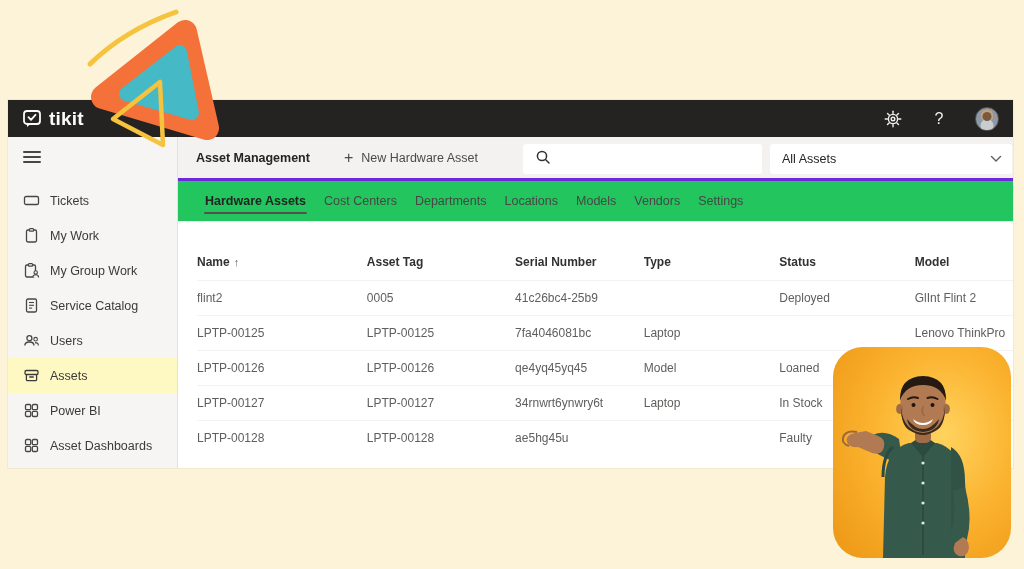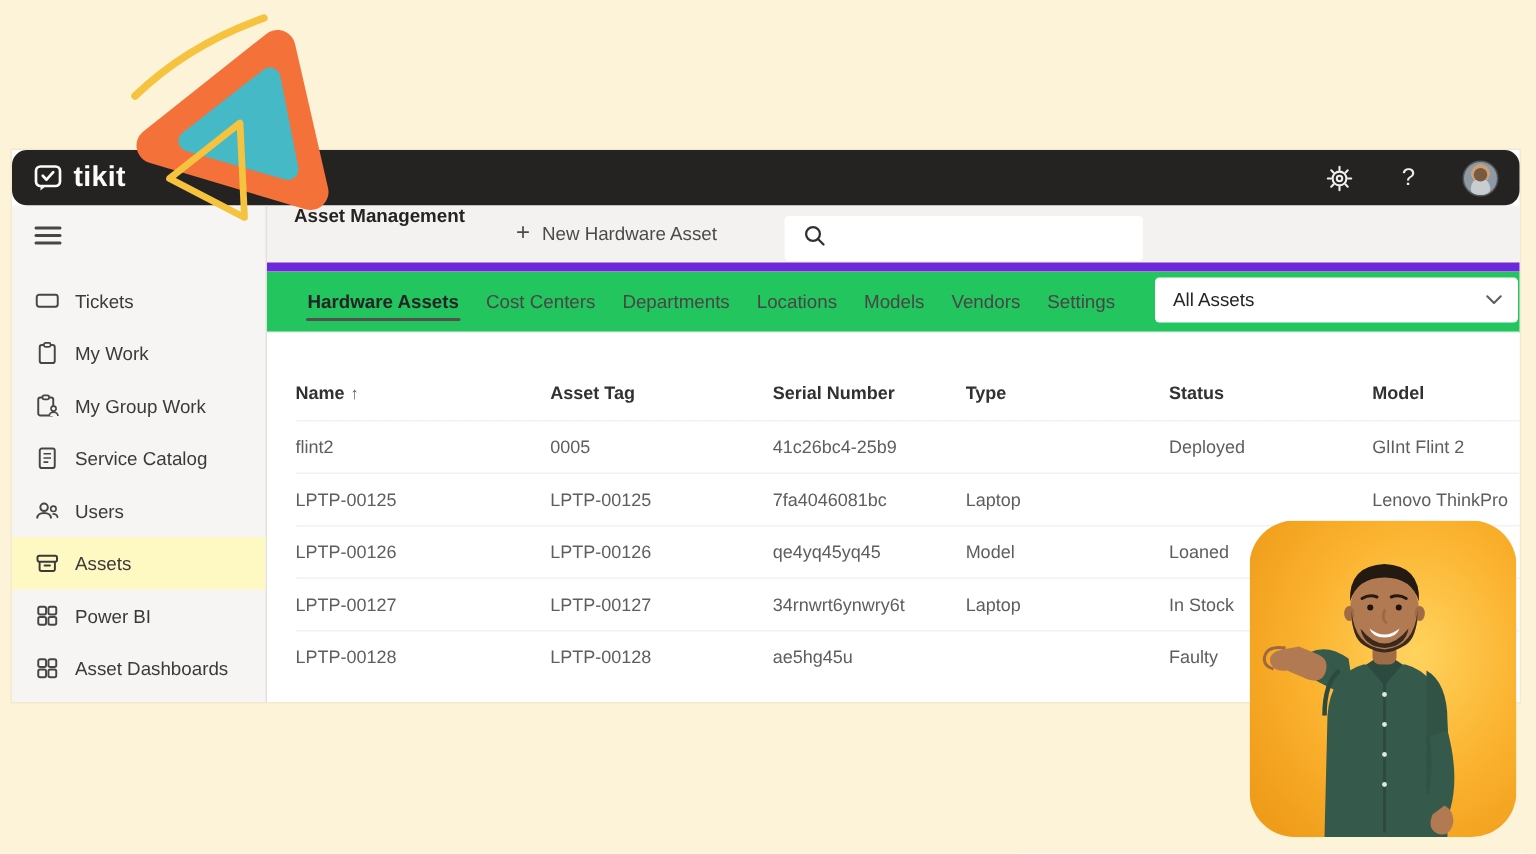--- a/index.html
+++ b/index.html
@@ -3,21 +3,21 @@
 <meta charset="utf-8">
 <style>
   * { margin:0; padding:0; box-sizing:border-box; }
   html,body { width:1024px; height:569px; overflow:hidden; }
   body { background:#fcf3d8; font-family:"Liberation Sans", sans-serif; position:relative; }
 
   
   .app { position:absolute; left:8px; top:100px; width:1005px; height:368px; background:#ffffff; z-index:10; box-shadow:0 0 0 1px rgba(0,0,0,0.04); }
 
   
-  .titlebar { height:37px; background:#252322; display:flex; align-items:center; padding:0 14px; color:#fff;border-radius:10px; }
+  .titlebar { height:37px; background:#252322; display:flex; align-items:center; padding:0 14px; color:#fff; }
   .logo { display:flex; align-items:center; gap:6px; }
   .logo-mark svg { display:block; }
   .logo-text { font-size:19px; font-weight:700; letter-spacing:.2px; color:#fbfbfb; }
   .titlebar-right { margin-left:auto; display:flex; align-items:center; gap:26px; }
   .tb-icon { width:20px; height:20px; display:flex; align-items:center; justify-content:center; cursor:pointer; }
   .help-glyph { color:#f0efee; font-size:16px; font-weight:400; }
   .avatar { width:24px; height:24px; border-radius:50%; overflow:hidden; background:radial-gradient(circle at 50% 35%, #c9a07c 0 34%, #8d9aa5 35% 100%); border:1px solid #555; position:relative; }
   .avatar::after { content:""; position:absolute; left:50%; top:4px; transform:translateX(-50%); width:9px; height:9px; border-radius:50%; background:#7a5a3e; box-shadow:0 9px 0 2px #c8cdd2; }
 
   .app-body { display:flex; height:331px; }
@@ -27,28 +27,28 @@
   .hamburger { width:18px; margin:4px 0 20px 15px; cursor:pointer; }
   .hamburger span { display:block; height:2px; background:#484644; margin-bottom:3px; border-radius:1px; }
   .nav-item { height:35px; display:flex; align-items:center; gap:10px; padding-left:15px; font-size:12.5px; color:#3b3a39; cursor:pointer; }
   .nav-item.selected { background:#fef9c3; }
   .nav-item .nicon { width:17px; height:17px; flex:0 0 17px; display:flex; align-items:center; justify-content:center; }
   .nav-item .nicon svg { display:block; }
 
   
   .content { flex:1; display:flex; flex-direction:column; min-width:0; }
 
-  .toolbar { height:44px; background:#f3f2f1; border-bottom:6px solid #6d28d9; display:flex; padding:0 0 0 18px; position:relative; }
+  .toolbar { height:44px; background:#f3f2f1; border-bottom:3px solid #6d28d9; display:flex; align-items:center; padding:0 0 0 18px; position:relative; }
   .page-title { font-size:12.5px; font-weight:700; color:#252423; }
   .new-asset-btn { display:flex; align-items:center; gap:8px; margin-left:34px; color:#4d4b49; font-size:12.5px; cursor:pointer; }
   .plus-glyph { font-size:16px; font-weight:300; color:#4d4b49; line-height:1; }
   .search-box { position:absolute; left:345px; top:7px; width:239px; height:30px; background:#fff; border-radius:3px; display:flex; align-items:center; padding:0 8px 0 12px; }
   .search-box input { border:none; outline:none; flex:1; font-size:12.5px; color:#323130; font-family:"Liberation Sans",sans-serif; background:transparent; }
   .search-box input::placeholder { color:#605e5c; }
-  .filter-dd { position:absolute; left:592px; top:7px; width:242px; height:30px; background:#fff; border-radius:3px; display:flex; align-items:center; padding:0 10px 0 12px; font-size:12.5px; color:#252423; cursor:pointer;margin-top:41px; }
+  .filter-dd { position:absolute; left:592px; top:7px; width:242px; height:30px; background:#fff; border-radius:3px; display:flex; align-items:center; padding:0 10px 0 12px; font-size:12.5px; color:#252423; cursor:pointer; }
   .filter-dd .dd-label { flex:1; }
 
   .tabsrow { height:41px; background:#22c55e; border-bottom:1px solid #f0eeec; display:flex; align-items:flex-end; padding:0 0 0 18px; gap:0; }
   .tab { position:relative; font-size:12.5px; color:#484644; padding:0 9px 13px 9px; cursor:pointer; }
   .tab.active { font-weight:700; color:#242424; }
   .tab.active::after { content:""; position:absolute; left:8px; right:8px; bottom:7px; height:2px; background:#53504e; border-radius:1px; }
 
   
   .tablewrap { background:#fff; flex:1; padding:22px 0 0 19px; }
   .trow { display:flex; align-items:center; }

